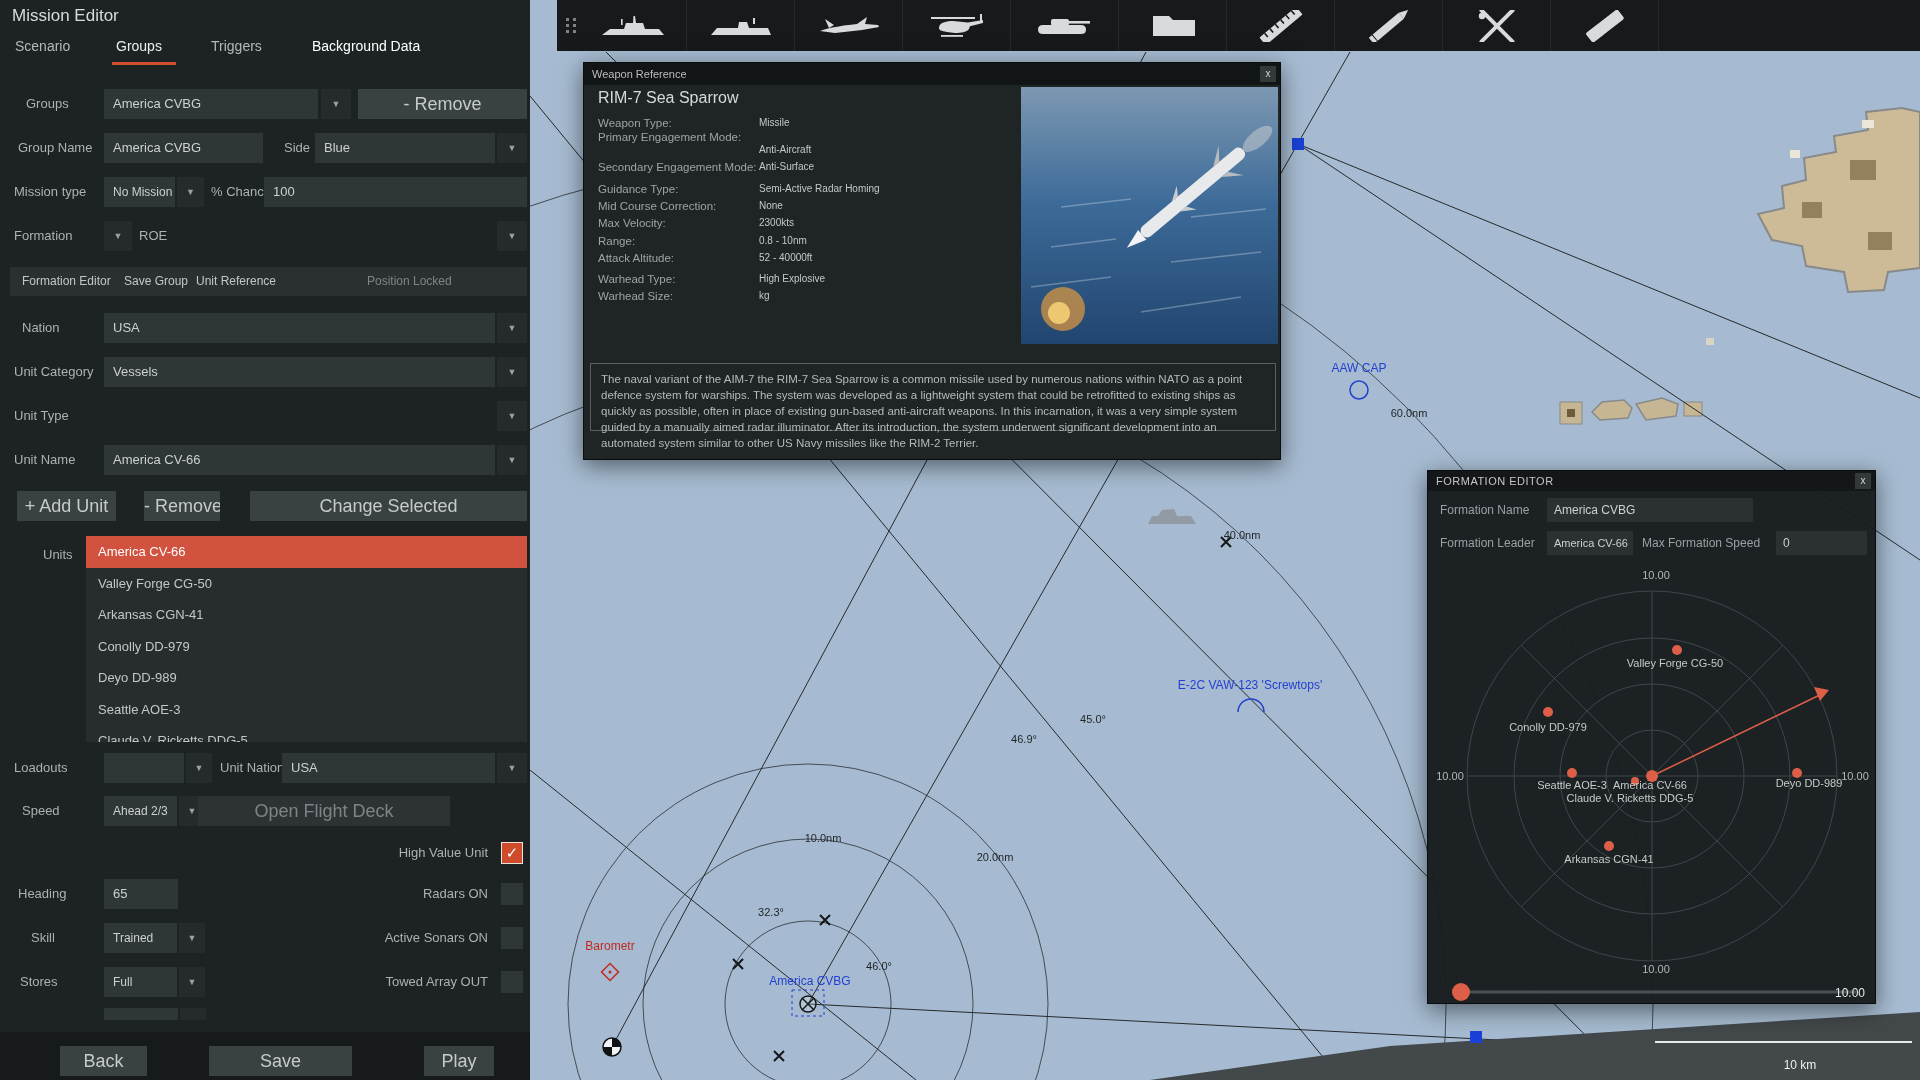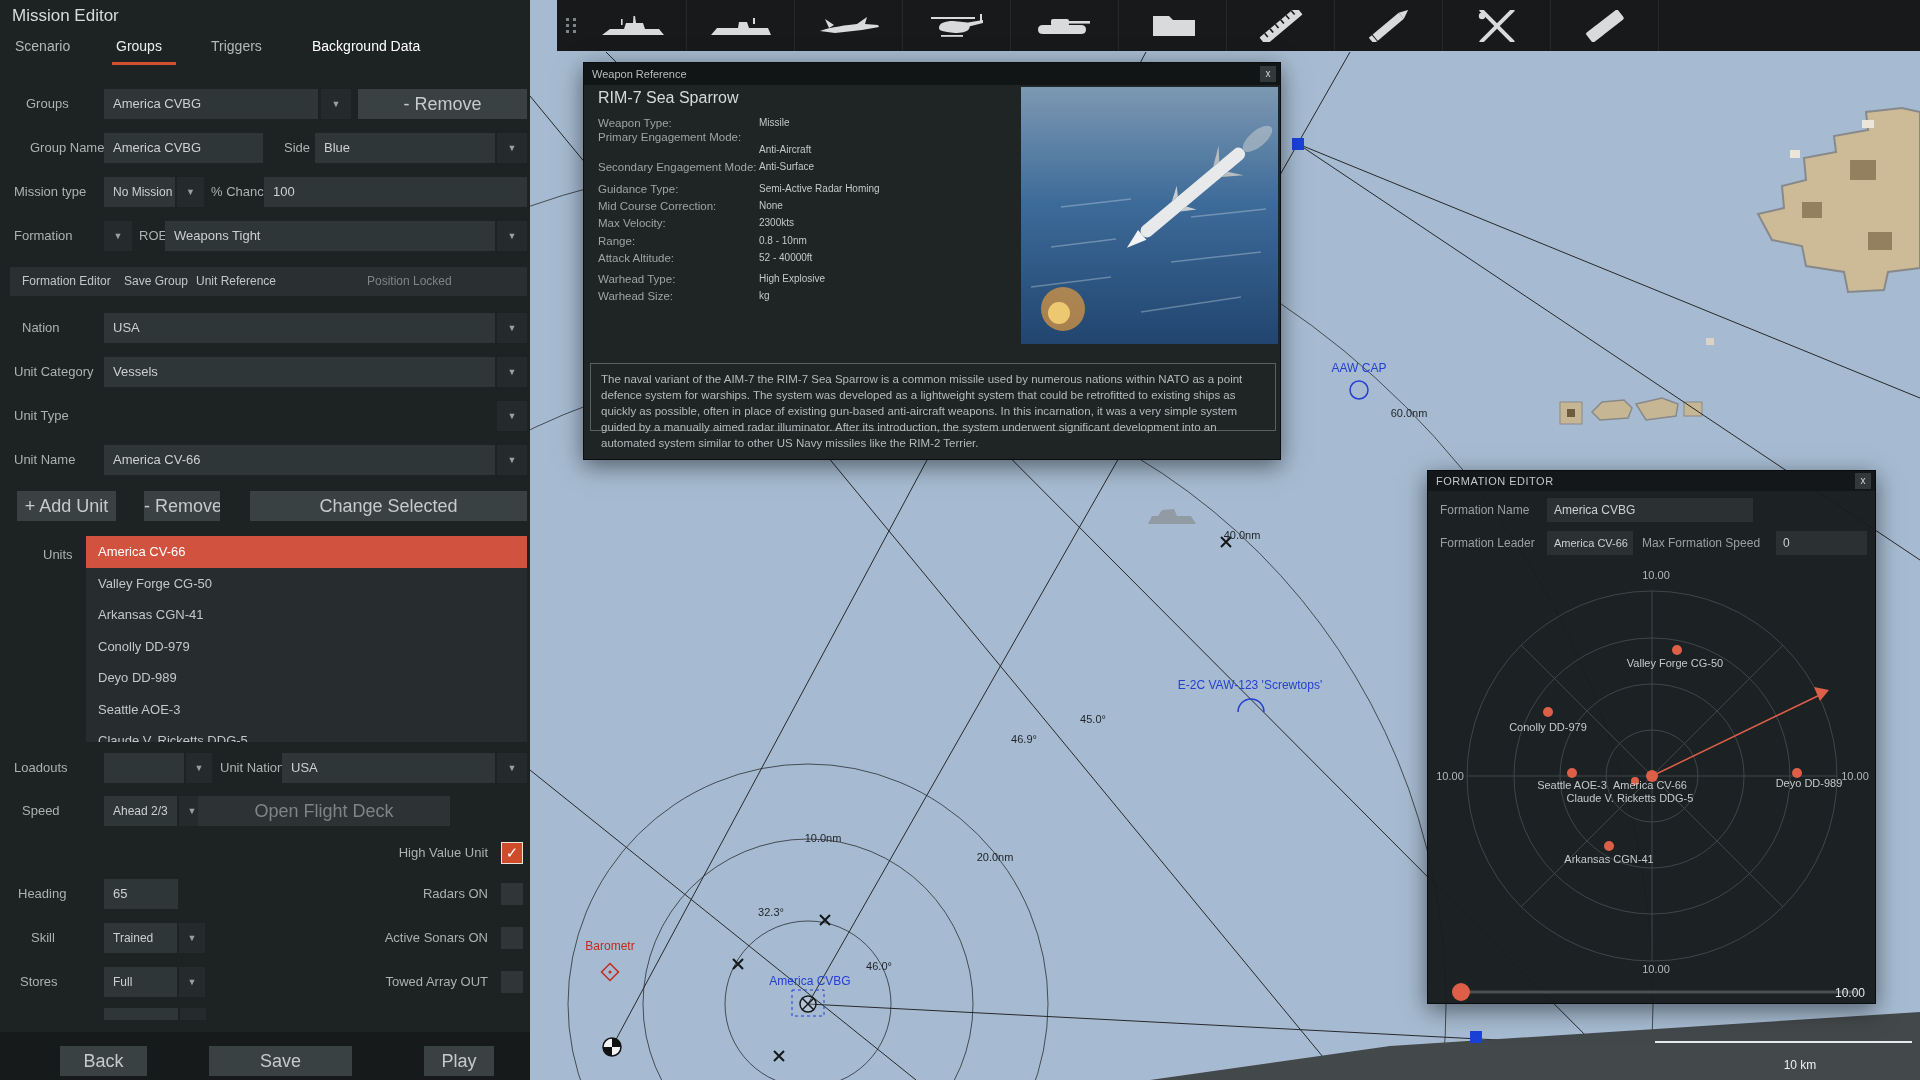--- a/index.html
+++ b/index.html
@@ -272,40 +272,39 @@
   <div id="tab-underline" style="left:112px;width:64px"></div>
 
   <div class="row" style="top:89px">
     <span class="lbl" style="left:26px">Groups</span>
     <div class="inp" style="left:104px;width:214px">America CVBG</div>
     <div class="dd" style="left:321px;width:30px">▼</div>
     <div class="btn" style="left:358px;width:169px">- Remove</div>
   </div>
 
   <div class="row" style="top:133px">
-    <span class="lbl" style="left:30px">Group Name</span>
+    <span class="lbl" style="left:18px">Group Name</span>
     <div class="inp" style="left:104px;width:159px">America CVBG</div>
     <span class="lbl" style="left:284px">Side</span>
     <div class="inp" style="left:315px;width:180px">Blue</div>
     <div class="dd" style="left:497px;width:30px">▼</div>
   </div>
 
   <div class="row" style="top:177px">
     <span class="lbl" style="left:14px">Mission type</span>
     <div class="inp" style="left:104px;width:71px;font-size:12px">No Mission</div>
     <div class="dd" style="left:177px;width:27px">▼</div>
     <span class="lbl" style="left:211px">% Chance</span>
     <div class="inp" style="left:264px;width:263px">100</div>
   </div>
 
   <div class="row" style="top:221px">
     <span class="lbl" style="left:14px">Formation</span>
     <div class="dd" style="left:104px;width:28px">▼</div>
     <span class="lbl" style="left:139px">ROE</span>
-    <div class="inp" style="left:165px;width:330px">Weapons Tight</div>
     <div class="dd" style="left:497px;width:30px">▼</div>
   </div>
 
   <div class="row" style="top:267px;height:29px">
     <div class="toolrow-bg"></div>
     <span class="toolrow-item" style="left:22px">Formation Editor</span>
     <span class="toolrow-item" style="left:124px">Save Group</span>
     <span class="toolrow-item" style="left:196px">Unit Reference</span>
     <span class="toolrow-item dim" style="left:367px">Position Locked</span>
   </div>

